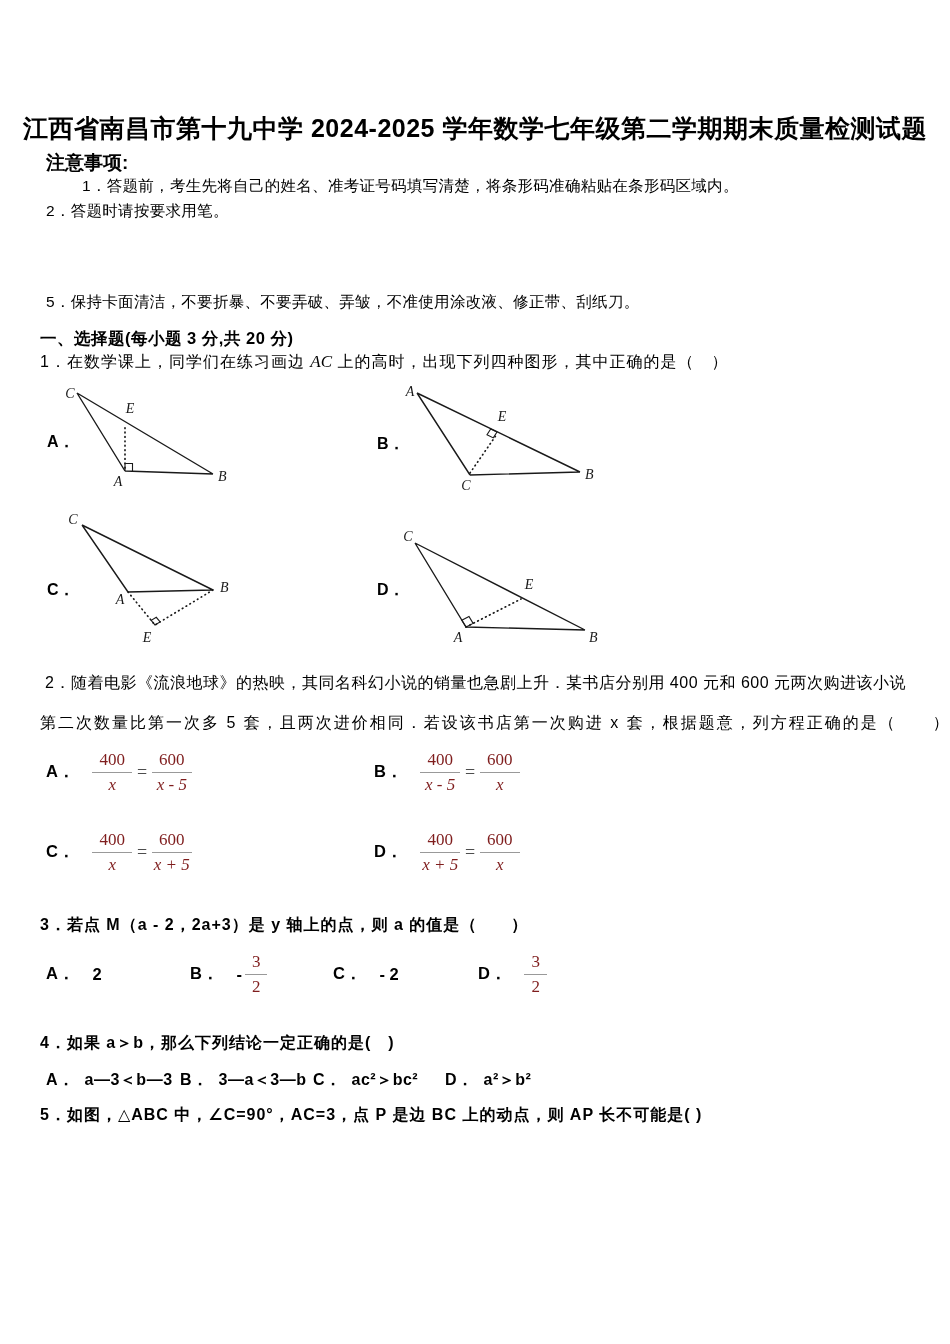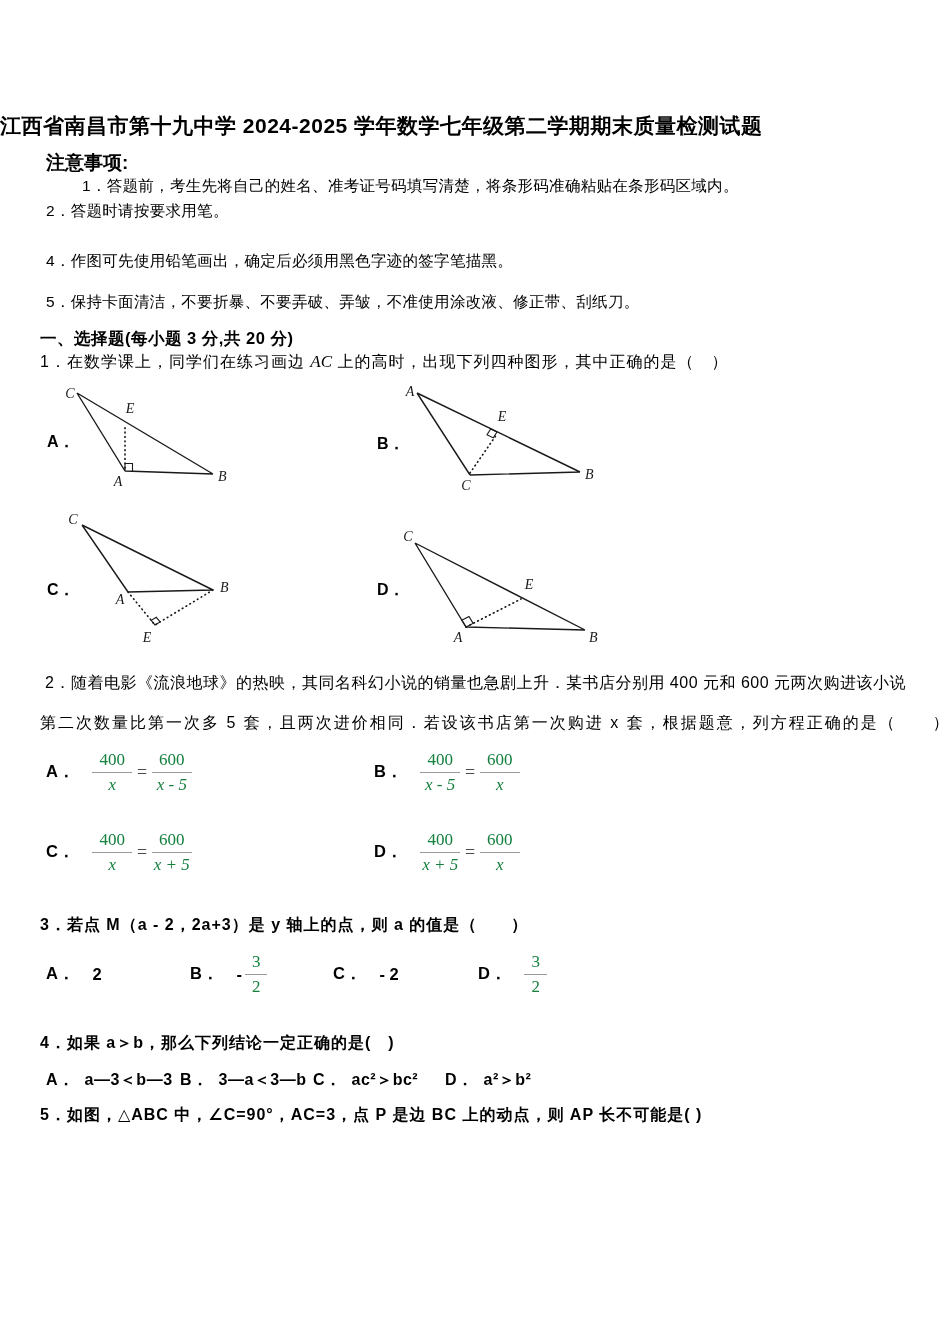--- a/index.html
+++ b/index.html
@@ -9,22 +9,22 @@
     width: 950px;
     height: 1344px;
     background: #ffffff;
     font-family: "Liberation Sans", "DejaVu Sans", sans-serif;
     color: #000000;
     overflow: hidden;
   }
   .abs { position: absolute; white-space: nowrap; }
   .title {
     left: 0; top: 112px; width: 950px;
-    text-align: left;
-    font-size: 21px;
+    text-align: center;
+    font-size: 25px;
     font-weight: bold;
     letter-spacing: 0.5px;
   }
   .notice-heading { font-size: 19px; font-weight: bold; }
   .notice-item { font-size: 15.5px; letter-spacing: 0.3px; }
   .section-heading { font-size: 16.5px; font-weight: 600; letter-spacing: 0.5px; }
   .qtext { font-size: 16px; letter-spacing: 1px; }
   .qtext-tight { font-size: 16px; letter-spacing: 0.5px; }
   .qtext-wide { font-size: 16px; letter-spacing: 2px; }
   .qbold { font-weight: bold; }
@@ -44,21 +44,21 @@
   }
   .edge { stroke: #1a1a1a; stroke-width: 1.4; fill: none; }
   .dotted { stroke: #1a1a1a; stroke-width: 1.7; fill: none; stroke-dasharray: 0.6 3.8; stroke-linecap: round; }
   .ra-mark { stroke: #1a1a1a; stroke-width: 1.1; fill: none; }
   
   .frac-opt { display: flex; align-items: center; height: 48px; }
   .opt-label { font-size: 16.5px; font-weight: bold; margin-right: 18px; }
   .frac {
     display: inline-flex; flex-direction: column; align-items: center;
     font-family: "Liberation Serif", "DejaVu Serif", serif;
-    color: #15803d; font-size: 17px; line-height: 1.15;
+    color: #7f1d1d; font-size: 17px; line-height: 1.15;
   }
   .frac .num { border-bottom: 1.5px solid #999; padding: 0 7px 2px; }
   .frac .den { padding-top: 2px; font-style: italic; }
   .frac.digits .den { font-style: normal; }
   .eq {
     font-family: "Liberation Serif", "DejaVu Serif", serif;
     color: #4d4d4d; font-size: 18px; margin: 0 5px;
   }
   .small-opt { display: flex; align-items: center; height: 48px; }
   .small-opt .val { font-size: 16.5px; font-weight: bold; }
@@ -69,21 +69,20 @@
 </head>
 <body>
 
 <div class="page">
 
   <div class="abs title">江西省南昌市第十九中学 2024-2025 学年数学七年级第二学期期末质量检测试题</div>
 
   <div class="abs notice-heading" style="left:46px; top:150px;">注意事项:</div>
   <div class="abs notice-item" style="left:46px; top:176px;margin-left:36px;">1．答题前，考生先将自己的姓名、准考证号码填写清楚，将条形码准确粘贴在条形码区域内。</div>
   <div class="abs notice-item" style="left:46px; top:201px;">2．答题时请按要求用笔。</div>
-  <div class="abs notice-item" style="left:46px; top:251px;">4．作图可先使用铅笔画出，确定后必须用黑色字迹的签字笔描黑。</div>
   <div class="abs notice-item" style="left:46px; top:292px;">5．保持卡面清洁，不要折暴、不要弄破、弄皱，不准使用涂改液、修正带、刮纸刀。</div>
 
   <div class="abs section-heading" style="left:40px; top:328px;">一、选择题(每小题 3 分,共 20 分)</div>
 
   <div class="abs qtext" style="left:40px; top:352px;">
     <span>1．在数学课上，同学们在练习画边 </span><span class="math-i">AC</span><span> 上的高时，出现下列四种图形，其中正确的是（　）</span>
   </div>
 
   <div class="abs fig-label" style="left:47px; top:432px;">A．</div>
   <svg class="abs" style="left:60px; top:385px;" width="200" height="115">

